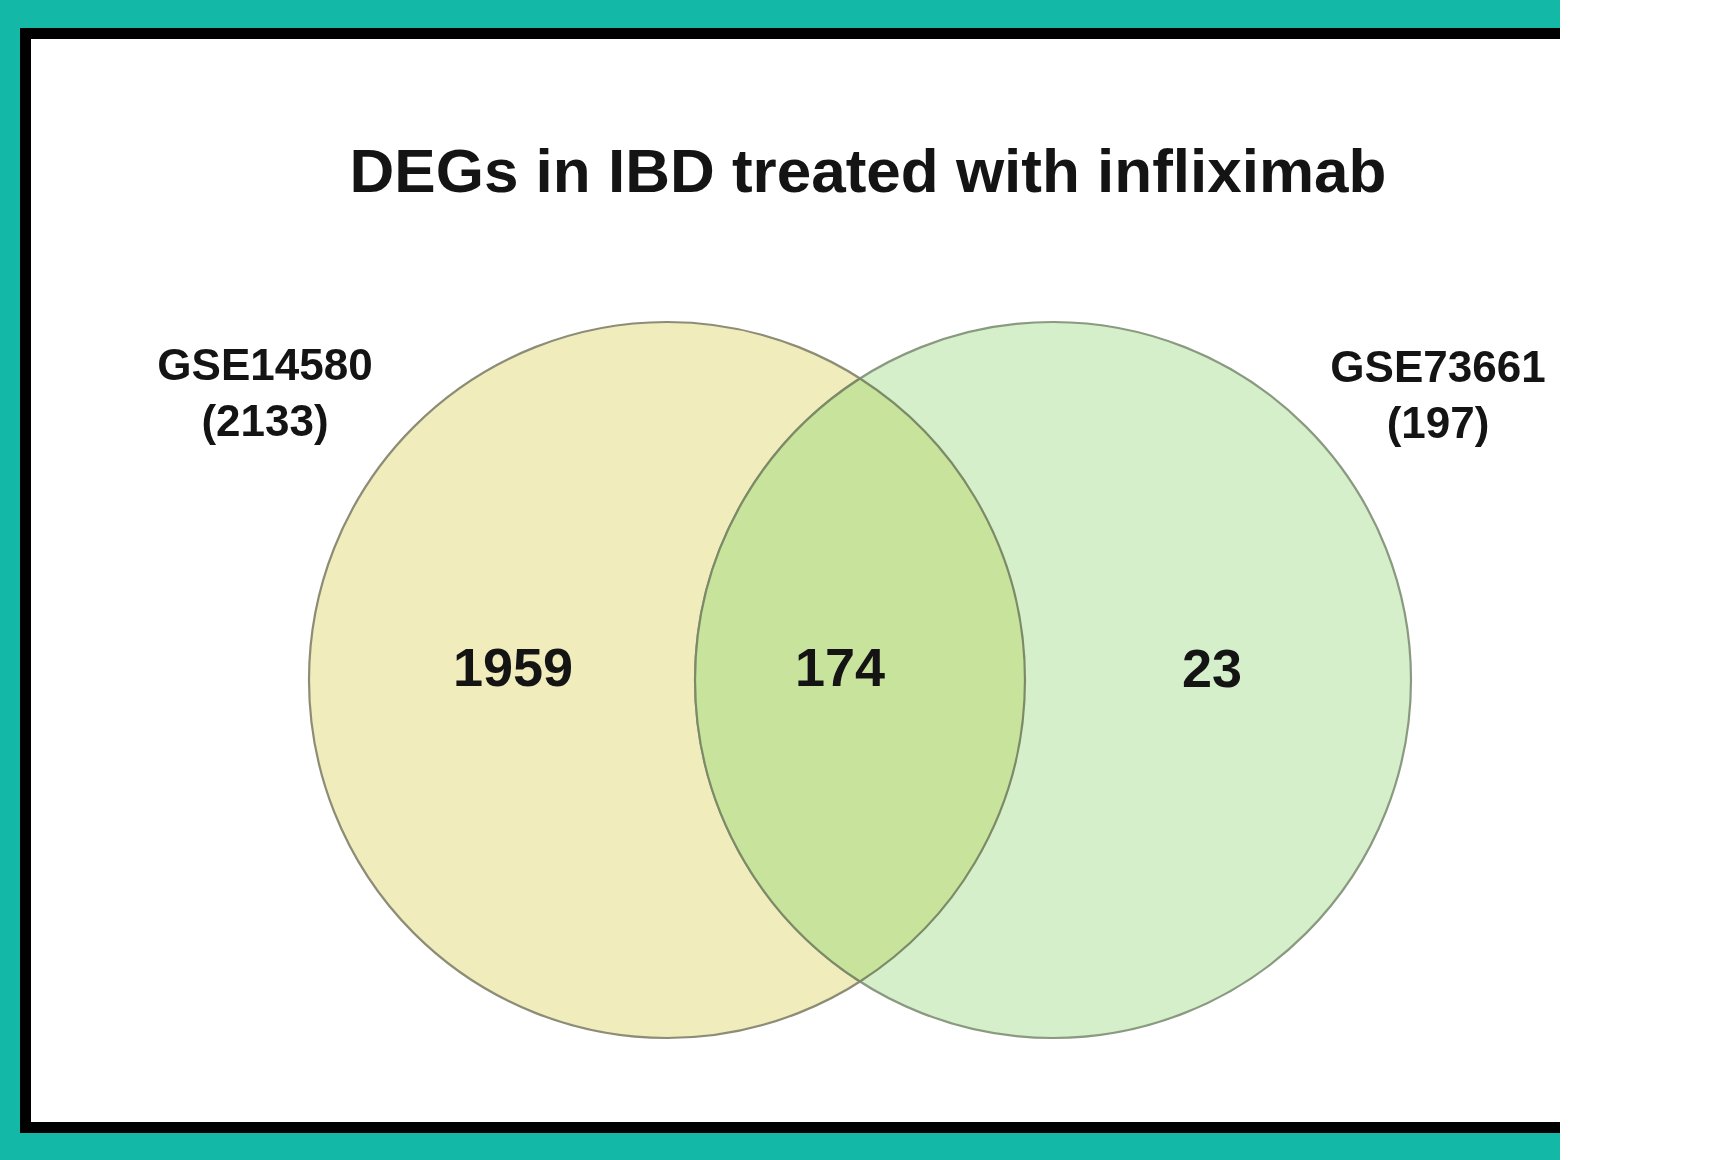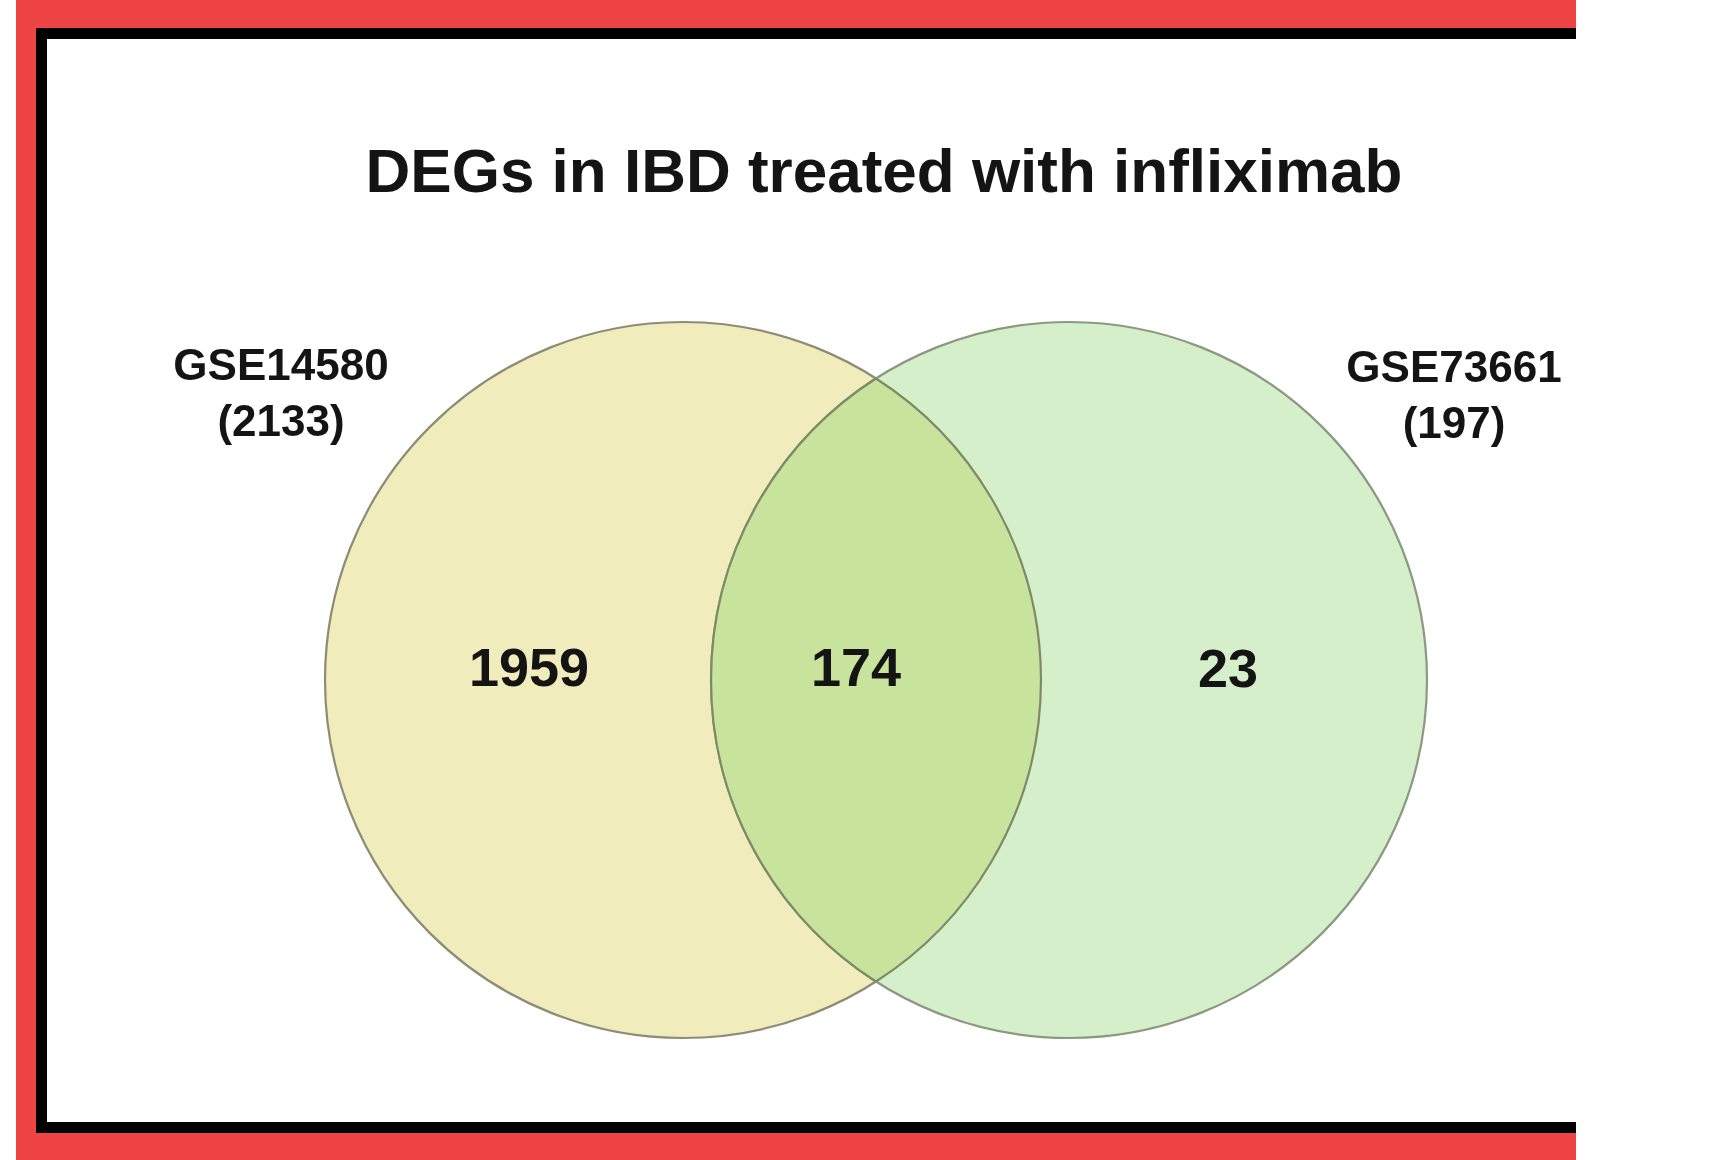--- a/index.html
+++ b/index.html
@@ -5,23 +5,22 @@
   html, body {
     margin: 0;
     padding: 0;
     background: #ffffff;
     font-family: "Liberation Sans", sans-serif;
   }
   .figure {
     position: relative;
     width: 1560px;
     height: 1160px;
-    background: #ef4444;
+    background: #14b8a6;
     overflow: hidden;
-    margin-left: 16px;
   }
   .figure svg {
     display: block;
     width: 1724px;
     height: 1160px;
   }
   .frame-rect {
     fill: #ffffff;
     stroke: #000000;
     stroke-width: 11;

